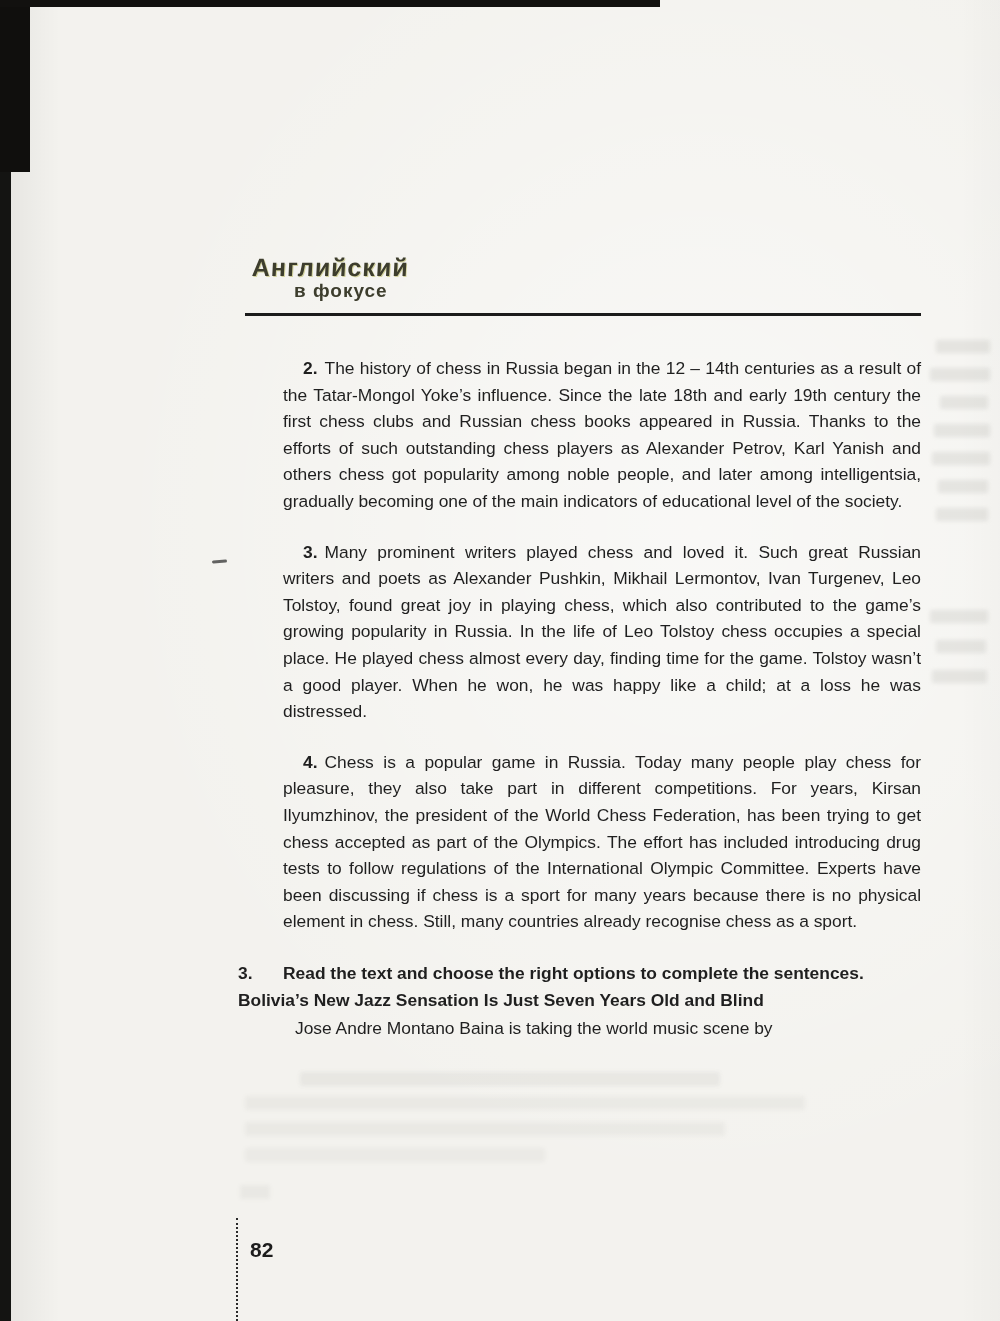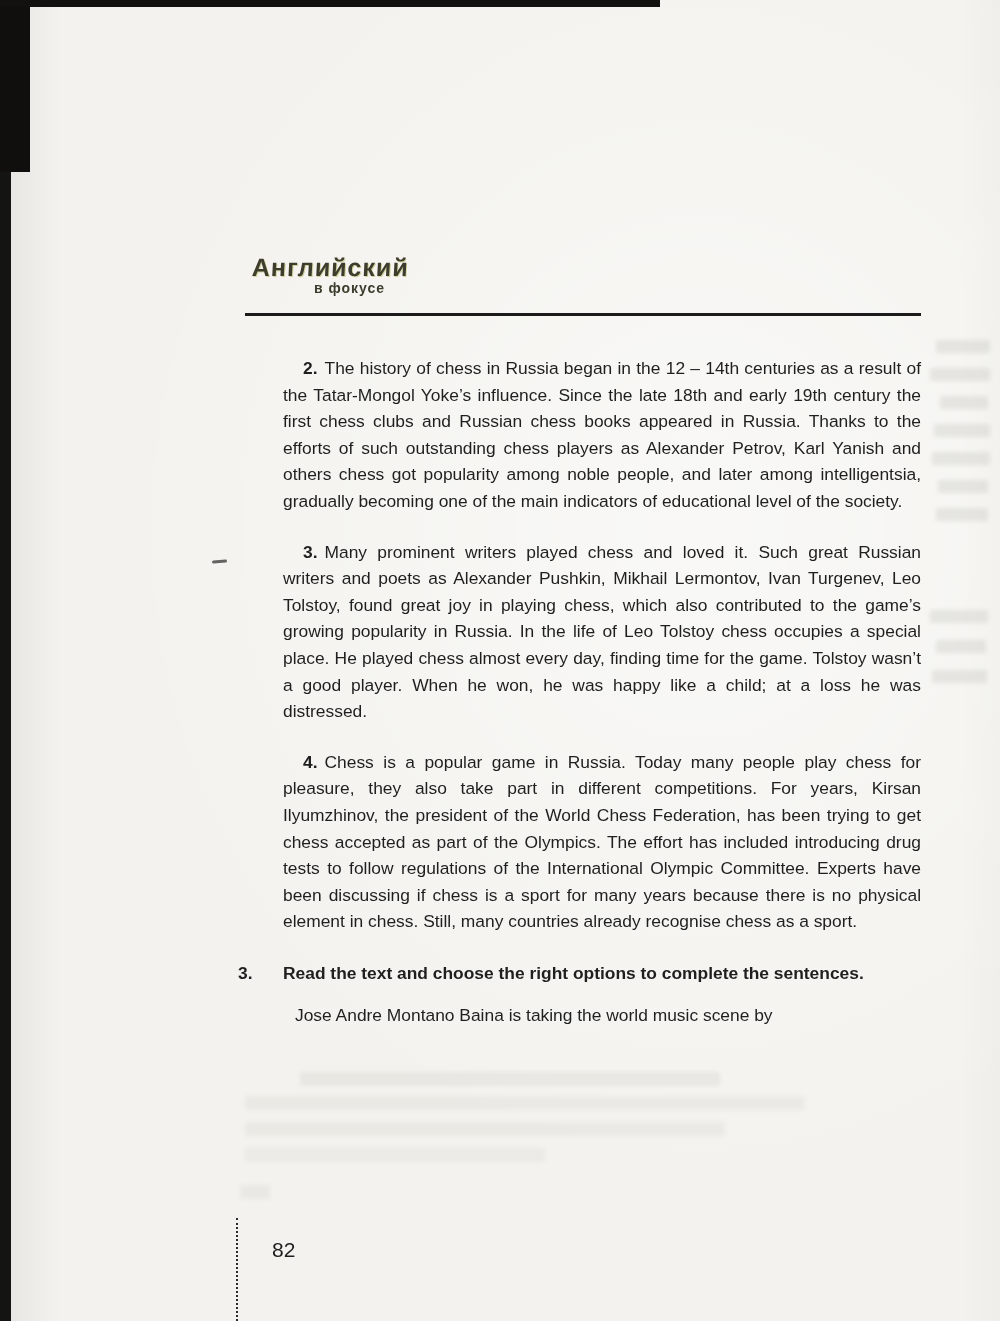--- a/index.html
+++ b/index.html
@@ -24,44 +24,44 @@
   .dash-artifact{position:absolute;left:212px;top:560px;width:15px;height:3px;background:rgba(20,20,20,0.65);transform:rotate(-4deg);border-radius:2px;}
   .ghost{position:absolute;background:rgba(110,110,95,0.12);filter:blur(2px);border-radius:2px;}
 
   
   .logo{position:absolute;left:252px;top:253px;color:#3d3d2d;}
   .logo-line1{
     font-size:25px;font-weight:800;letter-spacing:1px;
     text-shadow:1px 1px 0 rgba(170,170,60,0.45);
     transform:skewX(-3deg);
   }
-  .logo-line2{font-size:14px;font-weight:800;margin-left:62px;margin-top:-2px;letter-spacing:1px;}
+  .logo-line2{font-size:19px;font-weight:800;margin-left:42px;margin-top:-2px;letter-spacing:1px;}
 
   .rule{position:absolute;left:245px;top:313px;width:676px;height:3px;background:#1b1b1b;}
 
   
   .content{
     position:absolute;left:238px;top:331px;width:683px;
     color:#1f1f1f;
     font-size:17.4px;line-height:26.6px;
   }
   .body-text{margin-left:45px;width:638px;text-align:justify;}
   .para{margin:0;}
   .para.indent{text-indent:20px;margin-top:24px;}
   .pnum{font-weight:bold;margin-right:7px;}
 
   .task{display:flex;margin-top:25px;font-weight:bold;}
   .task-num{width:45px;flex:none;}
   .task-text{width:638px;}
   .article-title{font-weight:bold;margin-top:1px;}
-  .article-line{margin:16px;margin-left:45px;text-indent:12px;}
+  .article-line{margin:1px;margin-left:45px;text-indent:12px;}
 
   
   .dotted-line{position:absolute;left:236px;top:1218px;height:103px;border-left:2.5px dotted #2a2a2a;}
-  .page-number{position:absolute;left:272px;top:1238px;font-size:21px;font-weight:normal;color:#1d1d1d;}
+  .page-number{position:absolute;left:250px;top:1238px;font-size:21px;font-weight:bold;color:#1d1d1d;}
 </style>
 </head>
 <body>
 
 <div class="scan">
 
   <div class="edge-left"></div>
   <div class="edge-topleft"></div>
   <div class="edge-top"></div>
   <div class="dash-artifact"></div>
@@ -95,19 +95,20 @@
       <p class="para indent"><span class="pnum">2.</span><span>The history of chess in Russia began in the 12 – 14th centuries as a result of the Tatar-Mongol Yoke’s influence. Since the late 18th and early 19th century the first chess clubs and Russian chess books appeared in Russia. Thanks to the efforts of such outstanding chess players as Alexander Petrov, Karl Yanish and others chess got popularity among noble people, and later among intelligentsia, gradually becoming one of the main indicators of educational level of the society.</span></p>
       <p class="para indent"><span class="pnum">3.</span><span>Many prominent writers played chess and loved it. Such great Russian writers and poets as Alexander Pushkin, Mikhail Lermontov, Ivan Turgenev, Leo Tolstoy, found great joy in playing chess, which also contributed to the game’s growing popularity in Russia. In the life of Leo Tolstoy chess occupies a special place. He played chess almost every day, finding time for the game. Tolstoy wasn’t a good player. When he won, he was happy like a child; at a loss he was distressed.</span></p>
       <p class="para indent"><span class="pnum">4.</span><span>Chess is a popular game in Russia. Today many people play chess for pleasure, they also take part in different competitions. For years, Kirsan Ilyumzhinov, the president of the World Chess Federation, has been trying to get chess accepted as part of the Olympics. The effort has included introducing drug tests to follow regulations of the International Olympic Committee. Experts have been discussing if chess is a sport for many years because there is no physical element in chess. Still, many countries already recognise chess as a sport.</span></p>
     </div>
 
     <div class="task">
       <span class="task-num">3.</span>
       <span class="task-text">Read the text and choose the right options to complete the sentences.</span>
     </div>
 
+    <div class="article-title">Bolivia’s New Jazz Sensation Is Just Seven Years Old and Blind</div>
     <p class="article-line">Jose Andre Montano Baina is taking the world music scene by</p>
   </div>
 
   <div class="dotted-line"></div>
   <div class="page-number">82</div>
 
 </div>
 
 </body></html>

